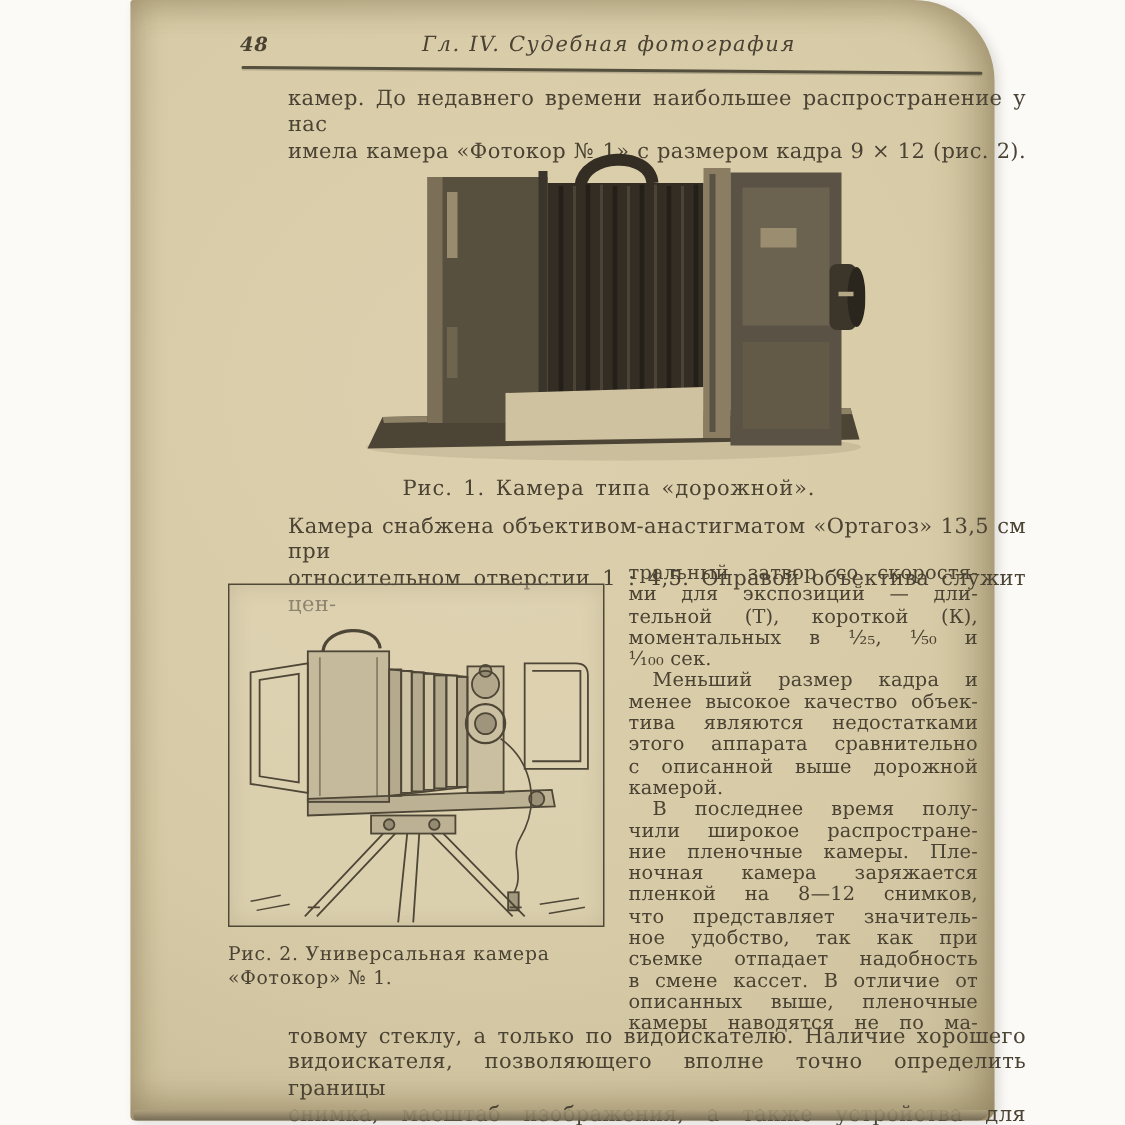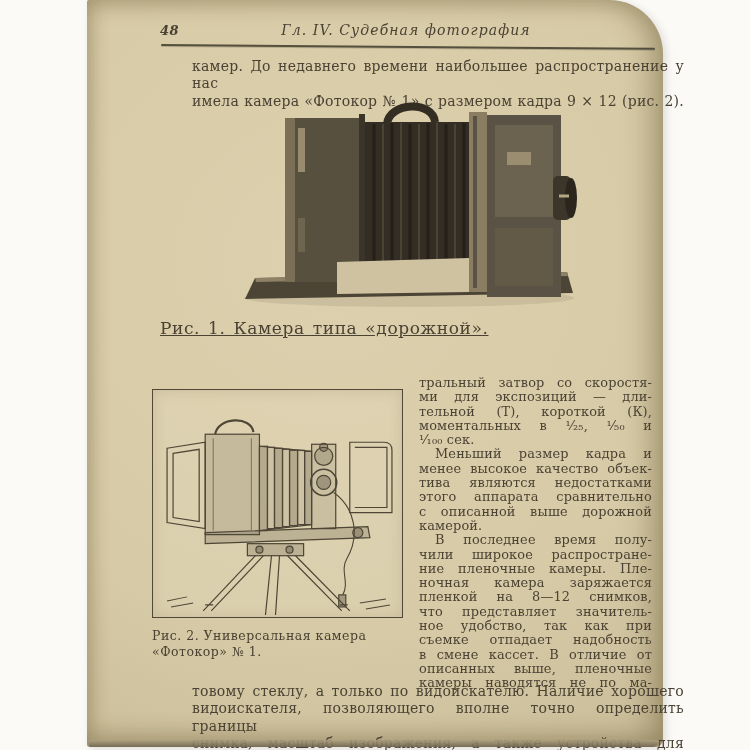--- a/index.html
+++ b/index.html
@@ -33,21 +33,21 @@
   .header-rule{position:absolute;left:74px;top:44px;width:494px;height:2px;background:var(--rule);transform:rotate(.45deg);transform-origin:left center;border-radius:1px;box-shadow:0 1px 0 rgba(85,80,62,.25);}
   .para{position:absolute;left:73px;width:492px;color:var(--ink);font-size:14px;line-height:17.4px;letter-spacing:.25px;margin-left:32px;}
   .para-top{top:58px;}
   .para-mid{top:343px;}
   .para-bottom{top:683px;}
   .tl{white-space:nowrap;}
   .jl{text-align:justify;text-align-last:justify;white-space:normal;}
   .el{text-align:left;white-space:normal;}
   .in{text-indent:16px;}
   .fig1{position:absolute;left:150px;top:100px;width:340px;height:212px;}
-  .cap1{position:absolute;left:73px;top:318px;width:492px;text-align:left;color:var(--ink);font-size:17px;letter-spacing:.6px;word-spacing:2px;text-decoration:underline;}
+  .cap1{position:absolute;left:73px;top:318px;width:492px;text-align:center;color:var(--ink);font-size:14px;letter-spacing:.6px;word-spacing:2px;}
   .twocol{position:absolute;left:65px;top:376px;width:500px;height:306px;}
   .fig2-frame{
     position:absolute;left:0;top:13px;width:251px;height:229px;
     border:1.5px solid #4f4836;background:rgba(224,214,183,.45);
     box-shadow:inset 0 0 14px rgba(110,95,60,.18);
   }
   .fig2-frame svg{display:block;width:100%;height:100%;}
   .cap2{position:absolute;left:0;top:252px;width:251px;text-align:left;color:var(--ink);font-size:12.5px;line-height:15.5px;letter-spacing:.5px;}
   .col-text{position:absolute;left:267px;top:0;width:233px;color:var(--ink);font-size:12.9px;line-height:14.3px;letter-spacing:.15px;}
   svg{display:block;}
@@ -103,20 +103,24 @@
         <rect x="258" y="25" width="58" height="92" fill="#6b6250"></rect>
         <rect x="270" y="52" width="24" height="13" fill="#9a8d70"></rect>
         <rect x="258" y="128" width="58" height="58" fill="#625947"></rect>
         <rect x="316" y="76" width="18" height="44" rx="5" fill="#3b352a"></rect>
         <ellipse cx="334" cy="98" rx="6" ry="20" fill="#2a251d"></ellipse>
         <line x1="322" y1="96" x2="332" y2="96" stroke="#b5a887" stroke-width="3"></line>
       </svg>
     </div>
     <div class="cap1">Рис. 1. Камера типа «дорожной».</div>
 
+    <div class="para para-mid">
+        <div class="tl jl">Камера снабжена объективом-анастигматом «Ортагоз» 13,5 см при</div>
+        <div class="tl jl">относительном отверстии 1 : 4,5. Оправой объектива служит цен-</div>
+      </div>
 
     <div class="twocol">
       <div class="fig2-frame">
         <svg viewBox="0 0 248 226" fill="none" stroke="#4e4636" stroke-width="1.2">
           <g stroke-width="1">
             <line x1="14" y1="210" x2="34" y2="206"></line>
               <line x1="18" y1="216" x2="40" y2="212"></line>
             <line x1="206" y1="212" x2="232" y2="208"></line>
               <line x1="212" y1="218" x2="236" y2="214"></line>
           </g>

